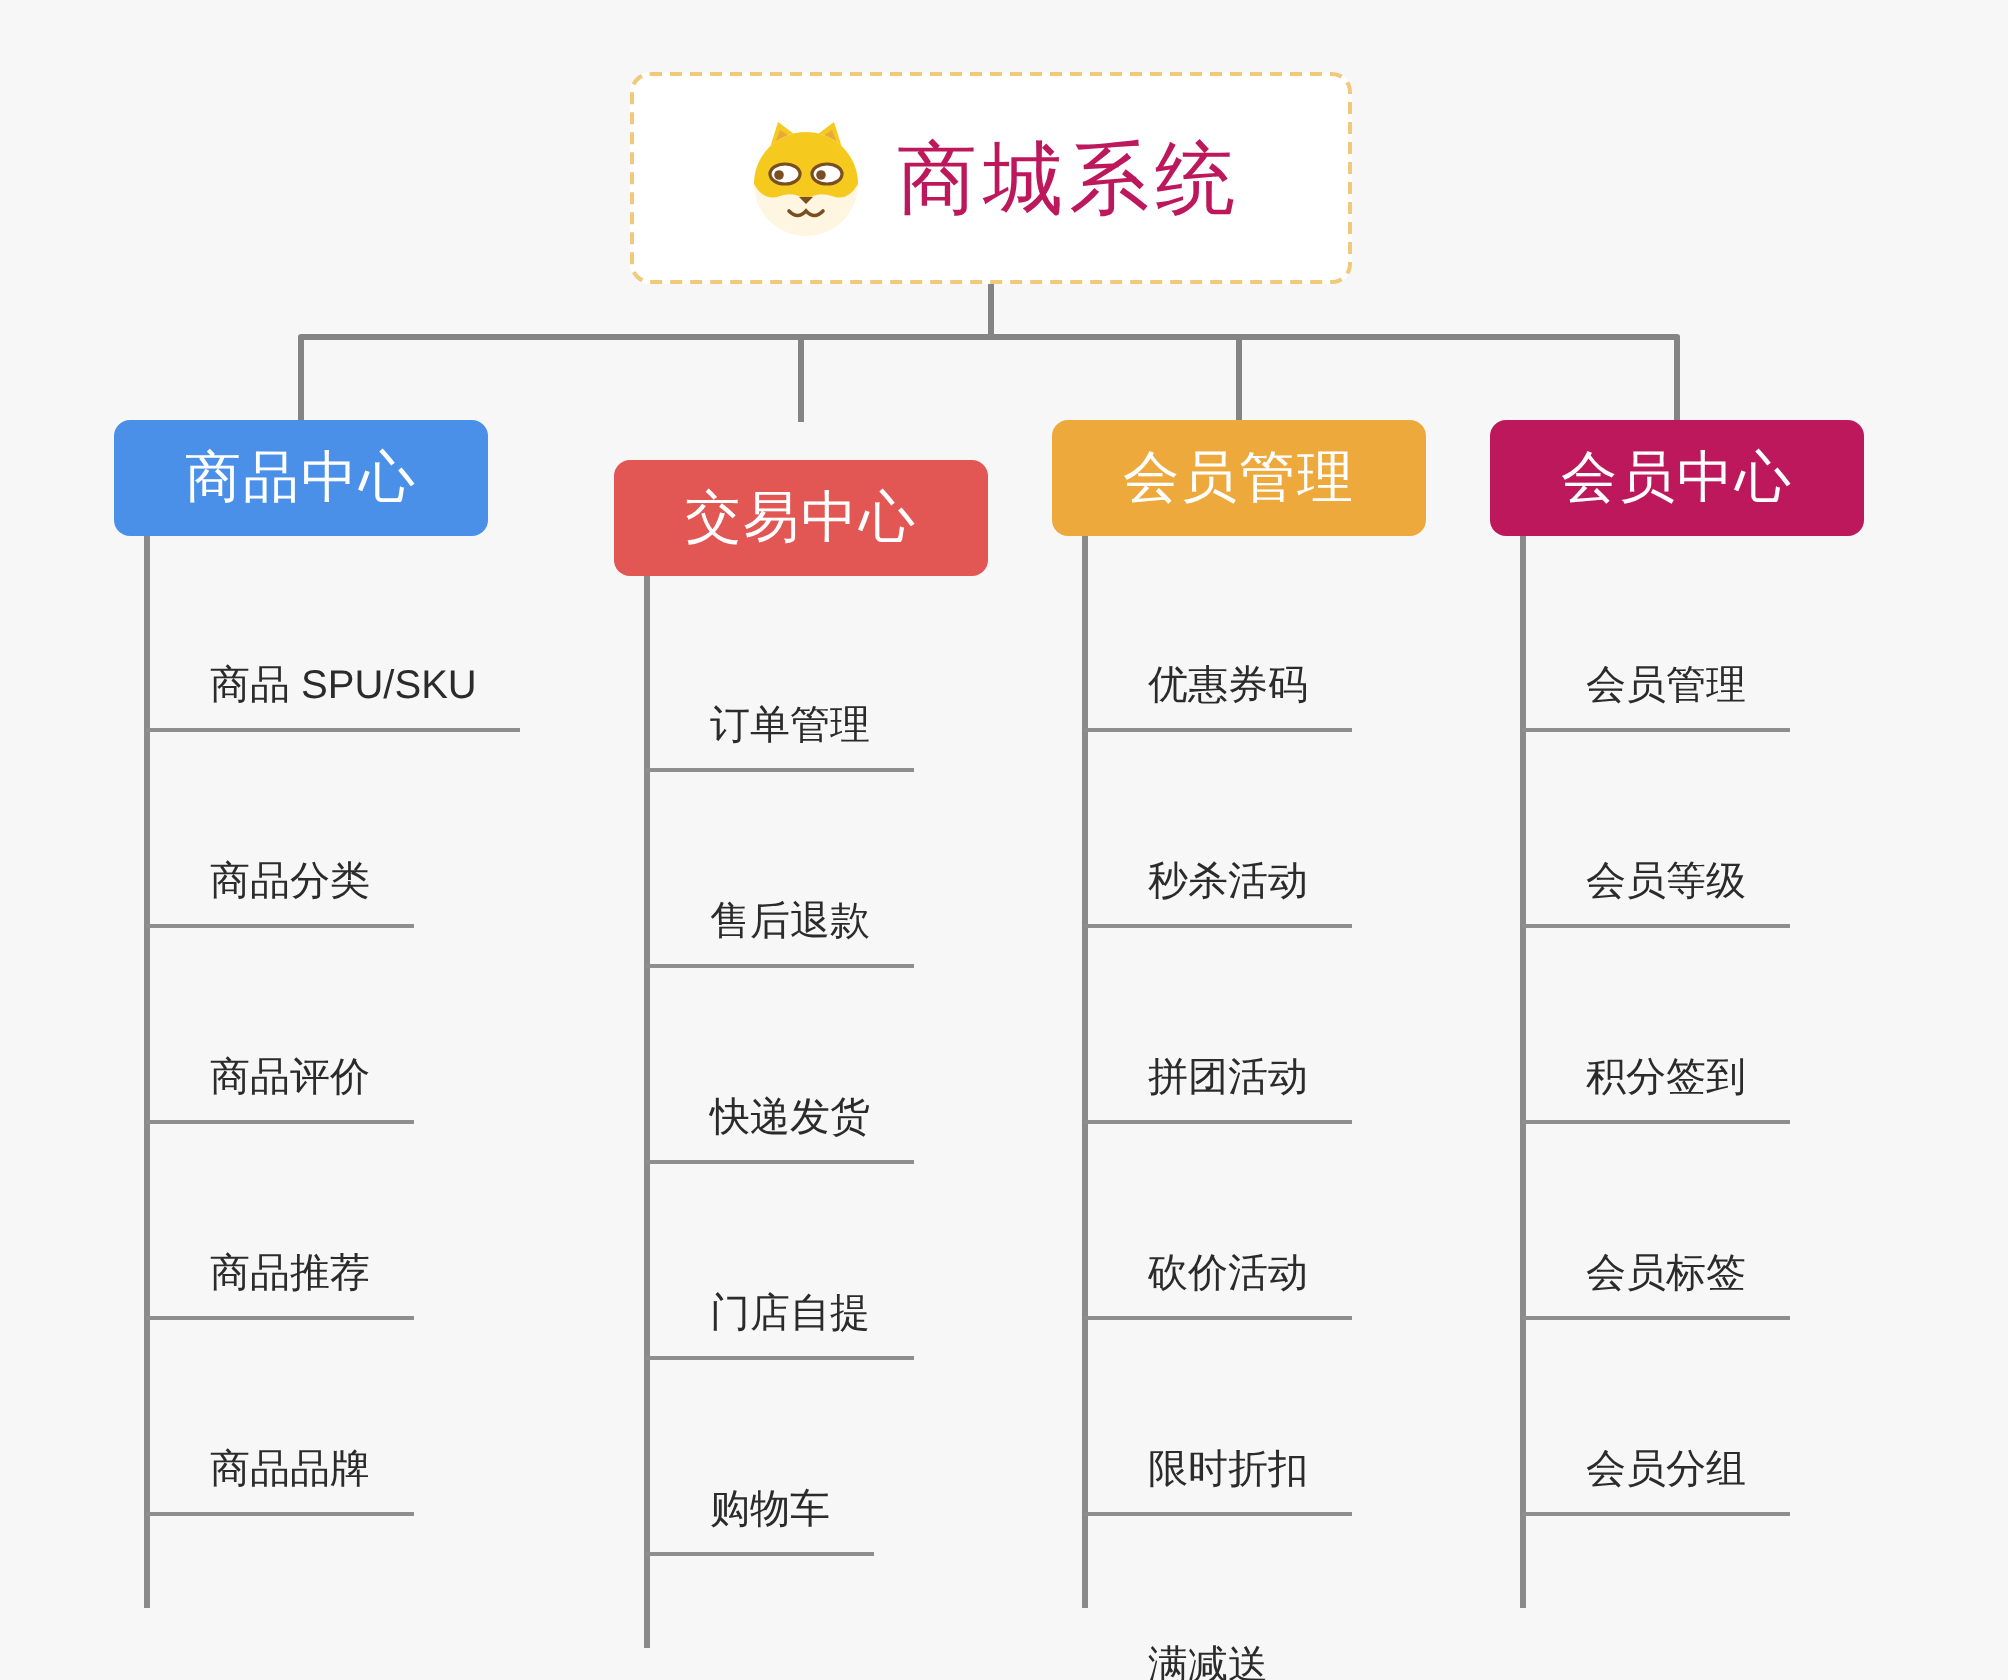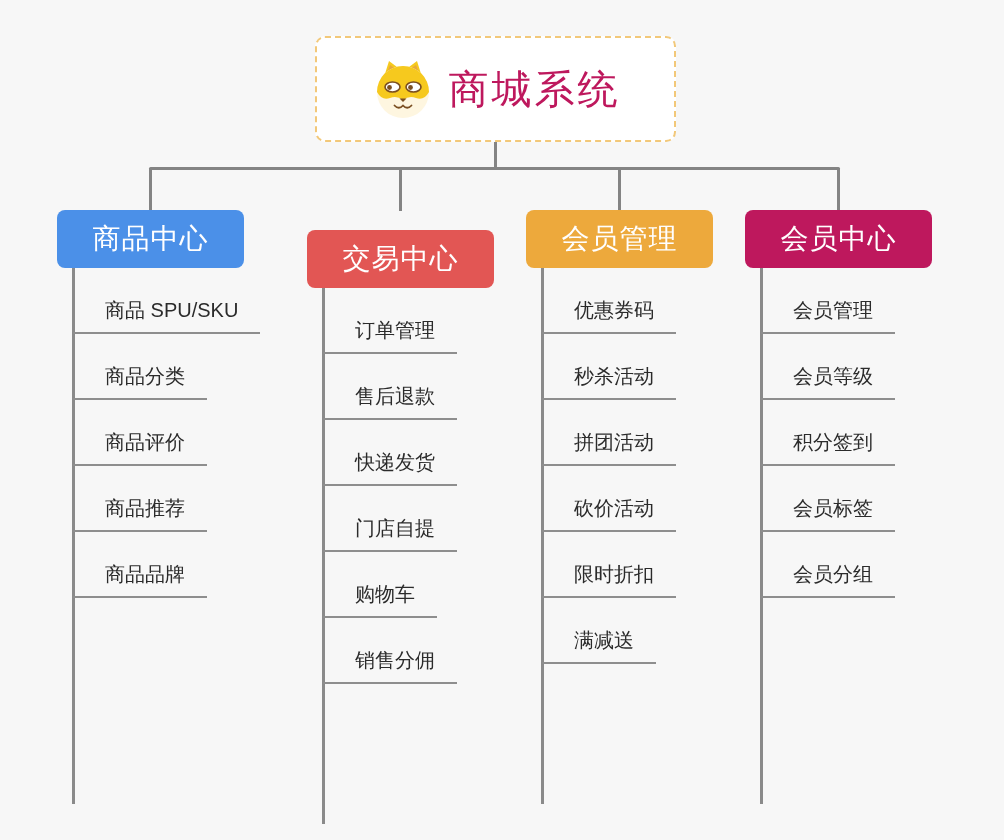--- a/index.html
+++ b/index.html
@@ -49,21 +49,21 @@
     box-sizing:border-box;
   }
   .spine{
     position:absolute;left:15px;top:58px;
     width:3px;height:536px;
     background:#8A8A8A;
   }
   .children{position:absolute;left:16px;top:58px;}
   .child{
     width:max-content;
-    height:66px;
+    height:98px;
     box-sizing:border-box;
     display:flex;align-items:flex-end;
     padding:0 22px 8px 32px;
     border-bottom:2px solid #8E8E8E;
   }
   .child-label{
     font-size:20px;
     color:#2B2B2B;
     white-space:nowrap;
   }

